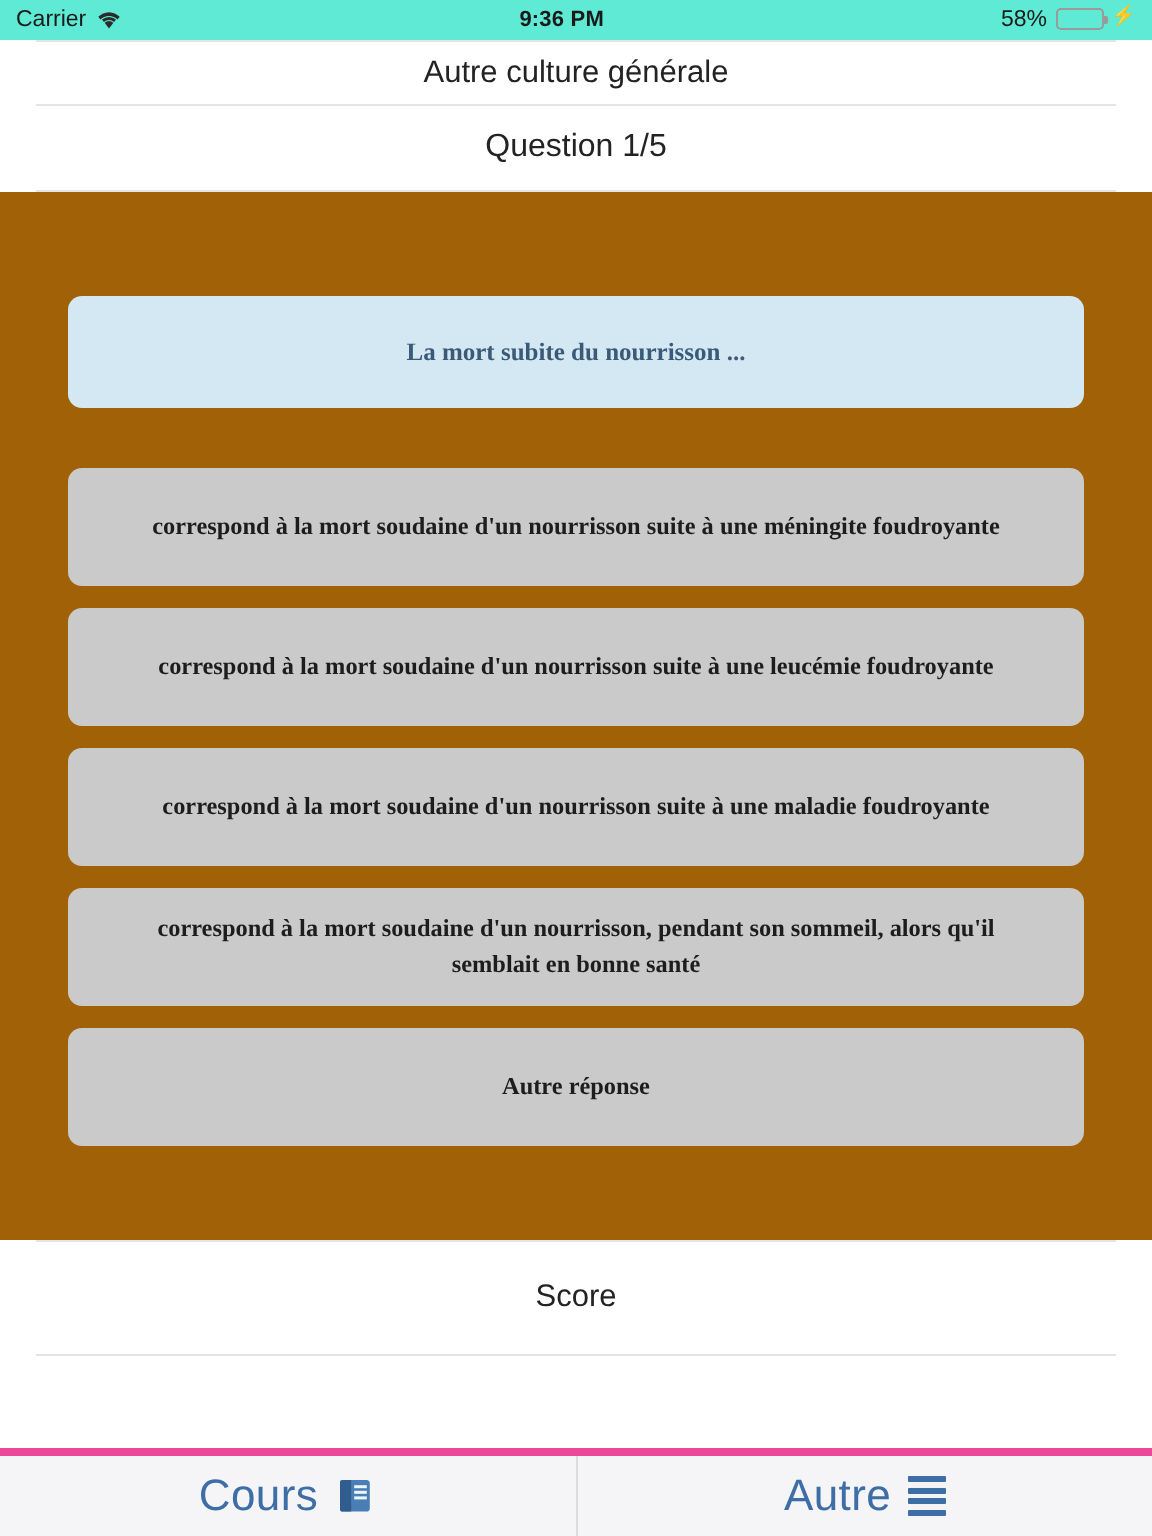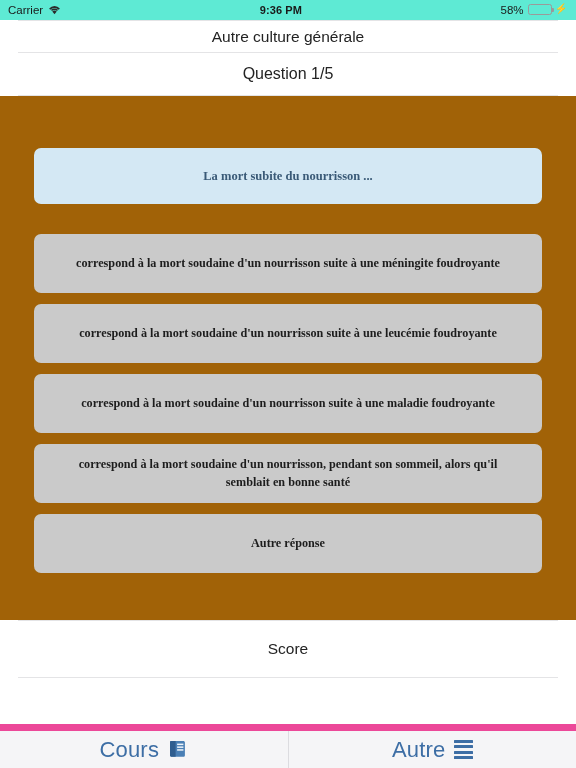--- a/index.html
+++ b/index.html
@@ -141,21 +141,21 @@
   }
 
   .spacer { flex: 1 1 auto; background: #ffffff; }
 
   
   .toolbar {
     flex: 0 0 44px;
     height: 44px;
     display: flex;
     background: #f5f5f7;
-    border-top: 7px solid #ec4899;
+    border-top: 4px solid #ec4899;
   }
   .toolbar-btn {
     flex: 1 1 50%;
     display: flex;
     align-items: center;
     justify-content: center;
     gap: 8px;
     font-size: 22px;
     color: #3d6ea5;
     cursor: pointer;

